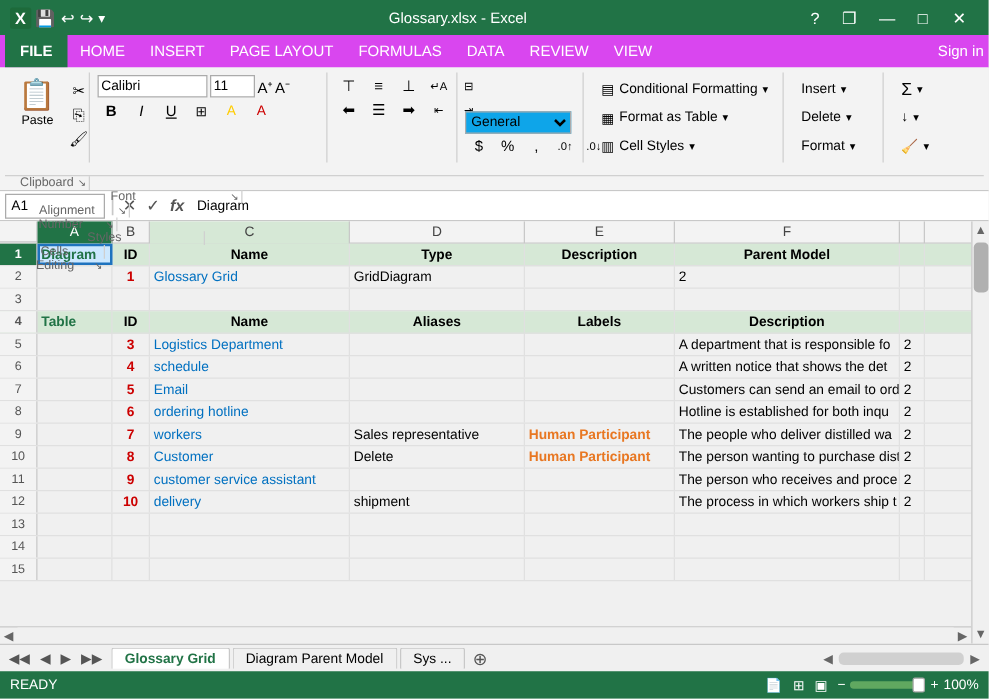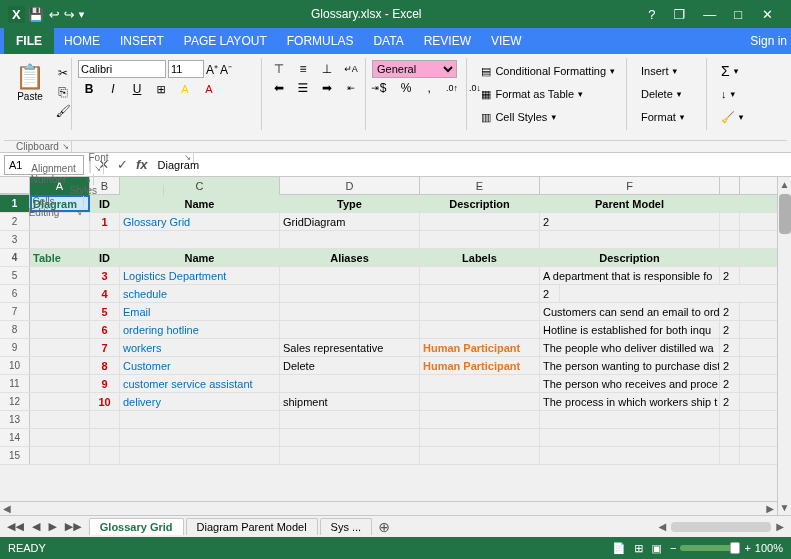--- a/index.html
+++ b/index.html
@@ -15,21 +15,21 @@
       justify-content: space-between;
       padding: 0 8px;
     }
     .title-bar-left { display: flex; align-items: center; gap: 4px; }
     .title-bar-title { flex: 1; text-align: center; font-size: 12px; color: white; }
     .title-bar-controls { display: flex; gap: 2px; }
     .title-bar-controls span { color: white; padding: 2px 8px; font-size: 13px; cursor: pointer; }
 
     
     .menu-bar {
-      background: #3b82f6;
+      background: #d946ef;
       display: flex;
       align-items: center;
       height: 26px;
       padding: 0 4px;
     }
     .menu-file {
       background: #217346;
       color: white;
       padding: 2px 12px;
       font-weight: bold;
@@ -409,21 +409,21 @@
             <span class="ribbon-btn-small">➡</span>
             <span class="ribbon-btn-small" style="font-size:9px;">⇤</span>
             <span class="ribbon-btn-small" style="font-size:9px;">⇥</span>
           </div>
         </div>
       </div>
 
       <div class="ribbon-group" style="min-width:90px;">
         <div class="ribbon-group-content" style="flex-direction:column; gap:1px;">
           <div>
-            <select style="height:18px;font-size:11px;border:1px solid #ababab;background:#f9a8d4;width:85px;">
+            <select style="height:18px;font-size:11px;border:1px solid #ababab;background:#0ea5e9;width:85px;margin-top:29px;">
               <option>General</option>
             </select>
           </div>
           <div class="font-row" style="gap:1px;">
             <span class="ribbon-btn-small">$</span>
             <span class="ribbon-btn-small">%</span>
             <span class="ribbon-btn-small">,</span>
             <span class="ribbon-btn-small" style="font-size:9px;">.0↑</span>
             <span class="ribbon-btn-small" style="font-size:9px;">.0↓</span>
           </div>
@@ -589,20 +589,21 @@
             <div class="cell cw-f">A department that is responsible fo</div>
             <div class="cell cw-g">2</div>
           </div>
           <div class="grid-row ">
             <div class="row-num">6</div>
             <div class="cell cw-a"></div>
             <div class="cell red-num center cw-b">4</div>
             <div class="cell blue-text cw-c">schedule</div>
             <div class="cell cw-d"></div>
             <div class="cell cw-e"></div>
+            <div class="cell cw-f">A written notice that shows the det</div>
             <div class="cell cw-g">2</div>
           </div>
           <div class="grid-row ">
             <div class="row-num">7</div>
             <div class="cell cw-a"></div>
             <div class="cell red-num center cw-b">5</div>
             <div class="cell blue-text cw-c">Email</div>
             <div class="cell cw-d"></div>
             <div class="cell cw-e"></div>
             <div class="cell cw-f">Customers can send an email to ord</div>

